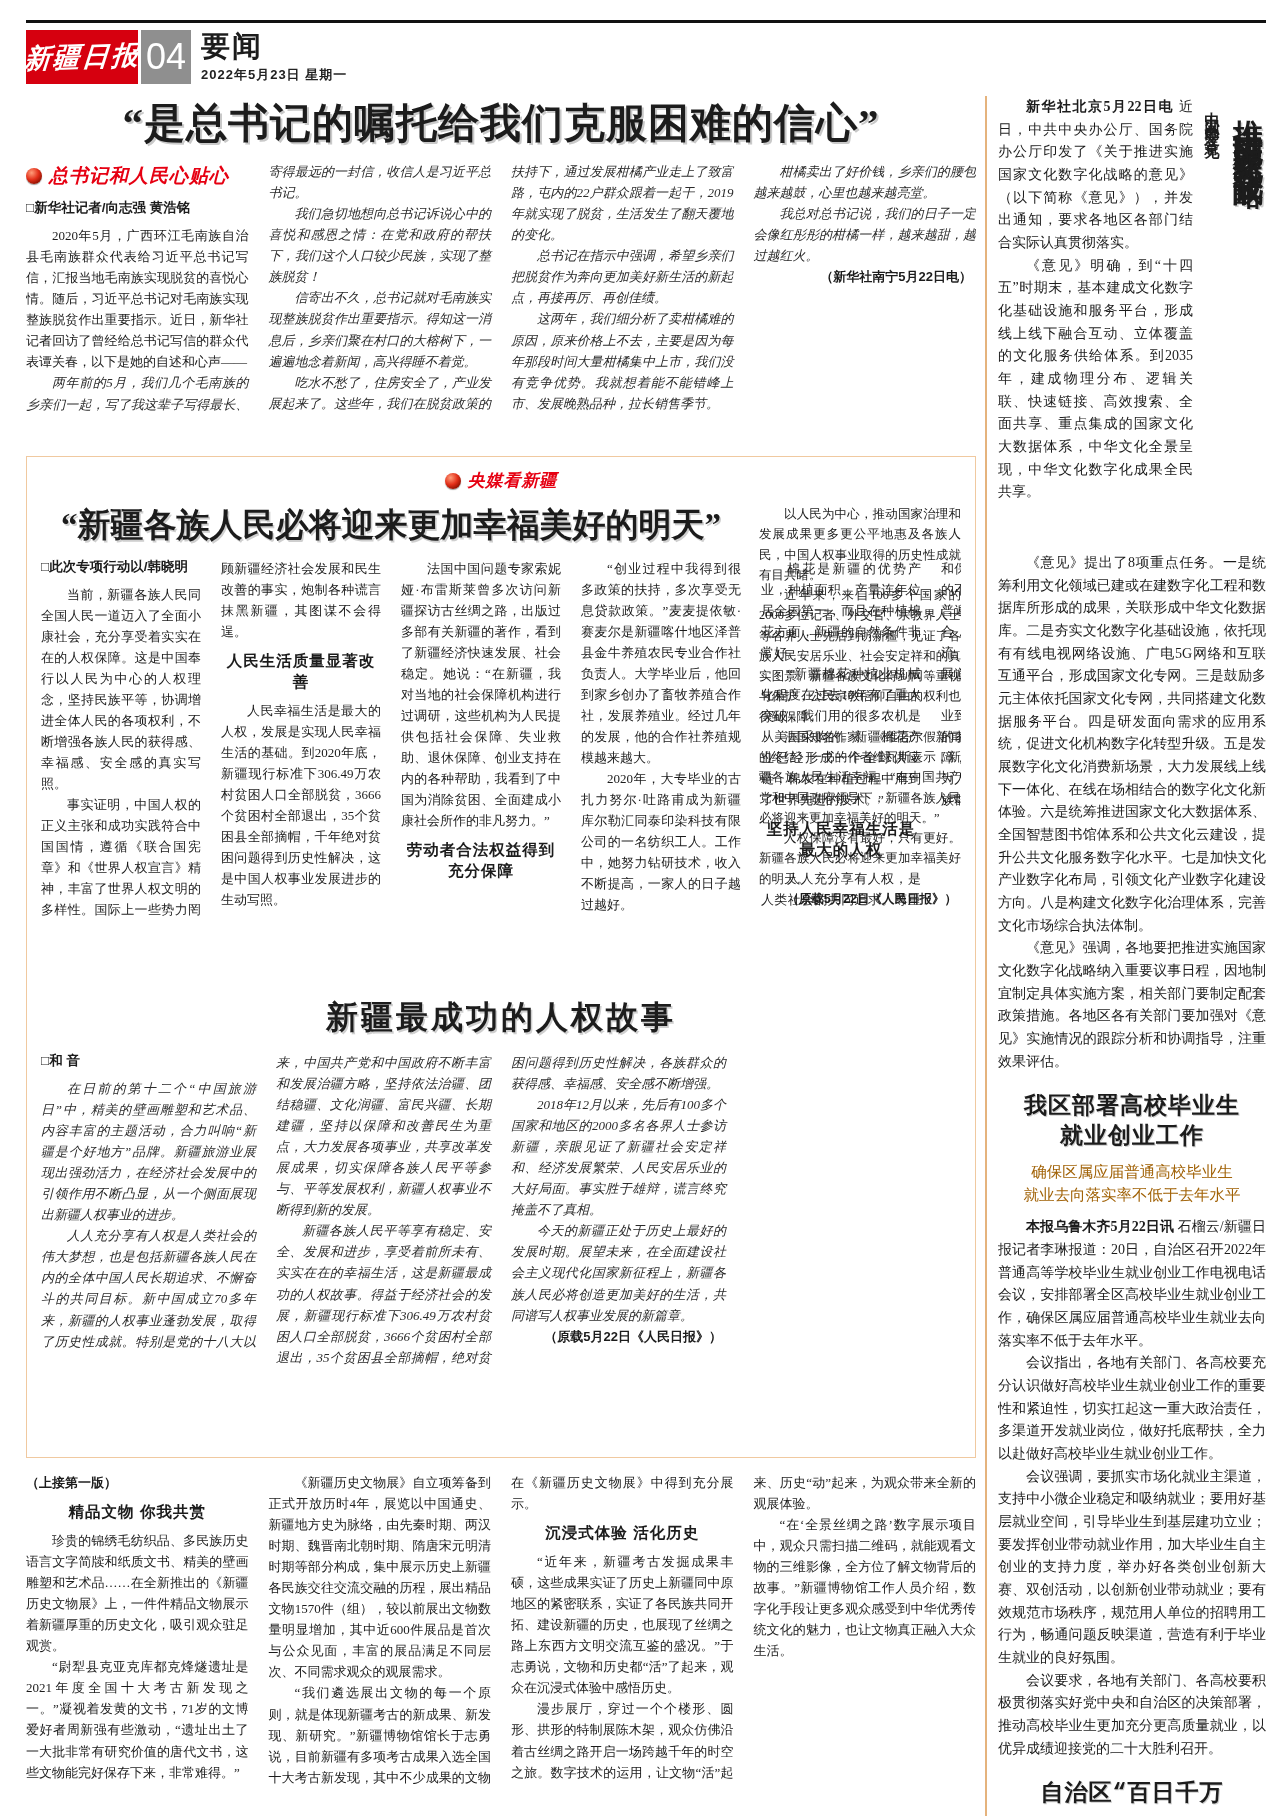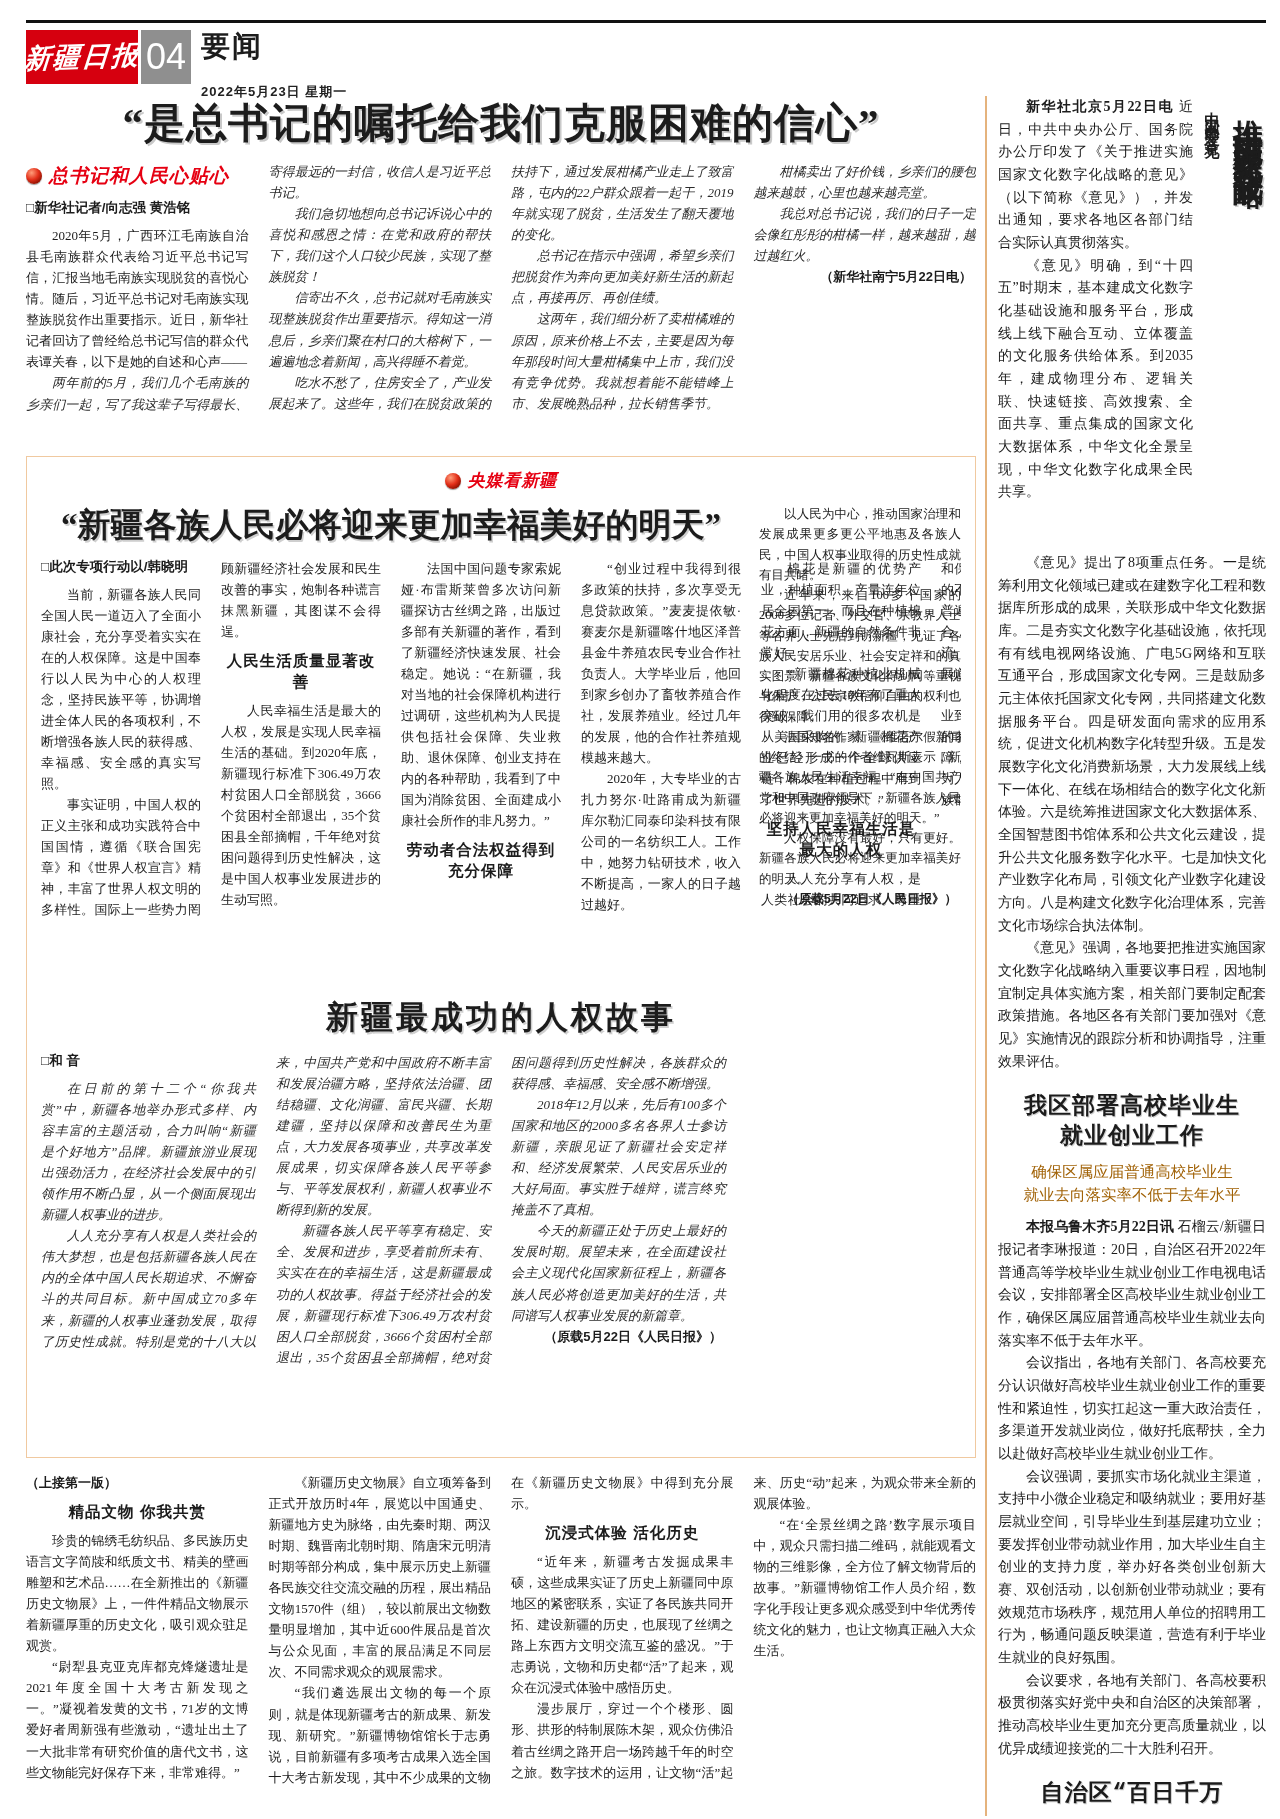--- a/index.html
+++ b/index.html
@@ -7,21 +7,21 @@
   body { width:1280px; font-family:"Liberation Serif","DejaVu Serif",serif; color:#1c1c1c; }
   .page { width:1280px; height:1819px; background:#fff; padding:20px 14px 8px 26px; overflow:hidden; position:relative; }
 
   .toprule { border-top:3px solid #111; margin-bottom:7px; }
   .masthead { display:flex; align-items:flex-start; height:60px; margin-bottom:6px; }
   .logo-box { width:112px; height:54px; background:#d6000f; color:#fff; display:flex; align-items:center; justify-content:center; overflow:hidden; }
   .logo-box span { font-style:italic; font-weight:bold; font-size:27px; letter-spacing:2px; transform:skewX(-6deg) rotate(-2deg); white-space:nowrap; }
   .pagenum-box { width:50px; height:54px; background:#8f8f8f; color:#fff; font-family:"Liberation Sans",sans-serif; font-size:36px; display:flex; align-items:center; justify-content:center; margin-left:3px; }
   .sec-block { margin-left:10px; padding-top:2px; }
   .sec-title { font-family:"Liberation Sans",sans-serif; font-weight:bold; font-size:29px; line-height:1; letter-spacing:2px; }
-  .sec-date { font-family:"Liberation Sans",sans-serif; font-size:13px; font-weight:bold; color:#222; margin-top:22px; letter-spacing:1px; }
+  .sec-date { font-family:"Liberation Sans",sans-serif; font-size:13px; font-weight:bold; color:#222; margin-top:5px; letter-spacing:1px; }
 
   .content { display:flex; }
   .main { width:950px; }
   .vsep { width:2px; background:#e5b37d; margin:0 11px 0 9px; }
   .sidebar { flex:1; display:flex; flex-direction:column; height:1712px; overflow:hidden; }
 
   p { font-size:13px; line-height:1.62; text-align:justify; text-indent:2em; }
   p.kai { font-style:italic; color:#2a2a2a; }
   p.endnote { text-indent:0; text-align:right; font-family:"Liberation Sans",sans-serif; font-weight:bold; padding-right:4px; }
   p.contlabel { text-indent:0; font-family:"Liberation Sans",sans-serif; font-weight:bold; }
@@ -147,21 +147,21 @@
                 <p class="endnote">（原载5月22日《人民日报》）</p>
               </div>
           </div>
         </article>
 
         <article class="art-heyin">
           <h3 class="h3">新疆最成功的人权故事</h3>
           <div class="cols4">
             <div class="byline">□和 音</div>
             <div>
-                <p class="kai">在日前的第十二个“你我共赏”中，新疆各地举办形式多样、内容丰富的主题活动，合力叫响“新疆是个好地方”品牌。新疆旅游业展现出强劲活力，在经济社会发展中的引领作用不断凸显，从一个侧面展现出新疆人权事业的进步。</p>
+                <p class="kai">在日前的第十二个“中国旅游日”中，精美的壁画雕塑和艺术品、内容丰富的主题活动，合力叫响“新疆是个好地方”品牌。新疆旅游业展现出强劲活力，在经济社会发展中的引领作用不断凸显，从一个侧面展现出新疆人权事业的进步。</p>
                 <p class="kai">人人充分享有人权是人类社会的伟大梦想，也是包括新疆各族人民在内的全体中国人民长期追求、不懈奋斗的共同目标。新中国成立70多年来，新疆的人权事业蓬勃发展，取得了历史性成就。特别是党的十八大以来，中国共产党和中国政府不断丰富和发展治疆方略，坚持依法治疆、团结稳疆、文化润疆、富民兴疆、长期建疆，坚持以保障和改善民生为重点，大力发展各项事业，共享改革发展成果，切实保障各族人民平等参与、平等发展权利，新疆人权事业不断得到新的发展。</p>
                 <p class="kai">新疆各族人民平等享有稳定、安全、发展和进步，享受着前所未有、实实在在的幸福生活，这是新疆最成功的人权故事。得益于经济社会的发展，新疆现行标准下306.49万农村贫困人口全部脱贫，3666个贫困村全部退出，35个贫困县全部摘帽，绝对贫困问题得到历史性解决，各族群众的获得感、幸福感、安全感不断增强。</p>
                 <p class="kai">2018年12月以来，先后有100多个国家和地区的2000多名各界人士参访新疆，亲眼见证了新疆社会安定祥和、经济发展繁荣、人民安居乐业的大好局面。事实胜于雄辩，谎言终究掩盖不了真相。</p>
                 <p class="kai">今天的新疆正处于历史上最好的发展时期。展望未来，在全面建设社会主义现代化国家新征程上，新疆各族人民必将创造更加美好的生活，共同谱写人权事业发展的新篇章。</p>
                 <p class="endnote">（原载5月22日《人民日报》）</p>
               </div>
           </div>
         </article>
       </section>
 

